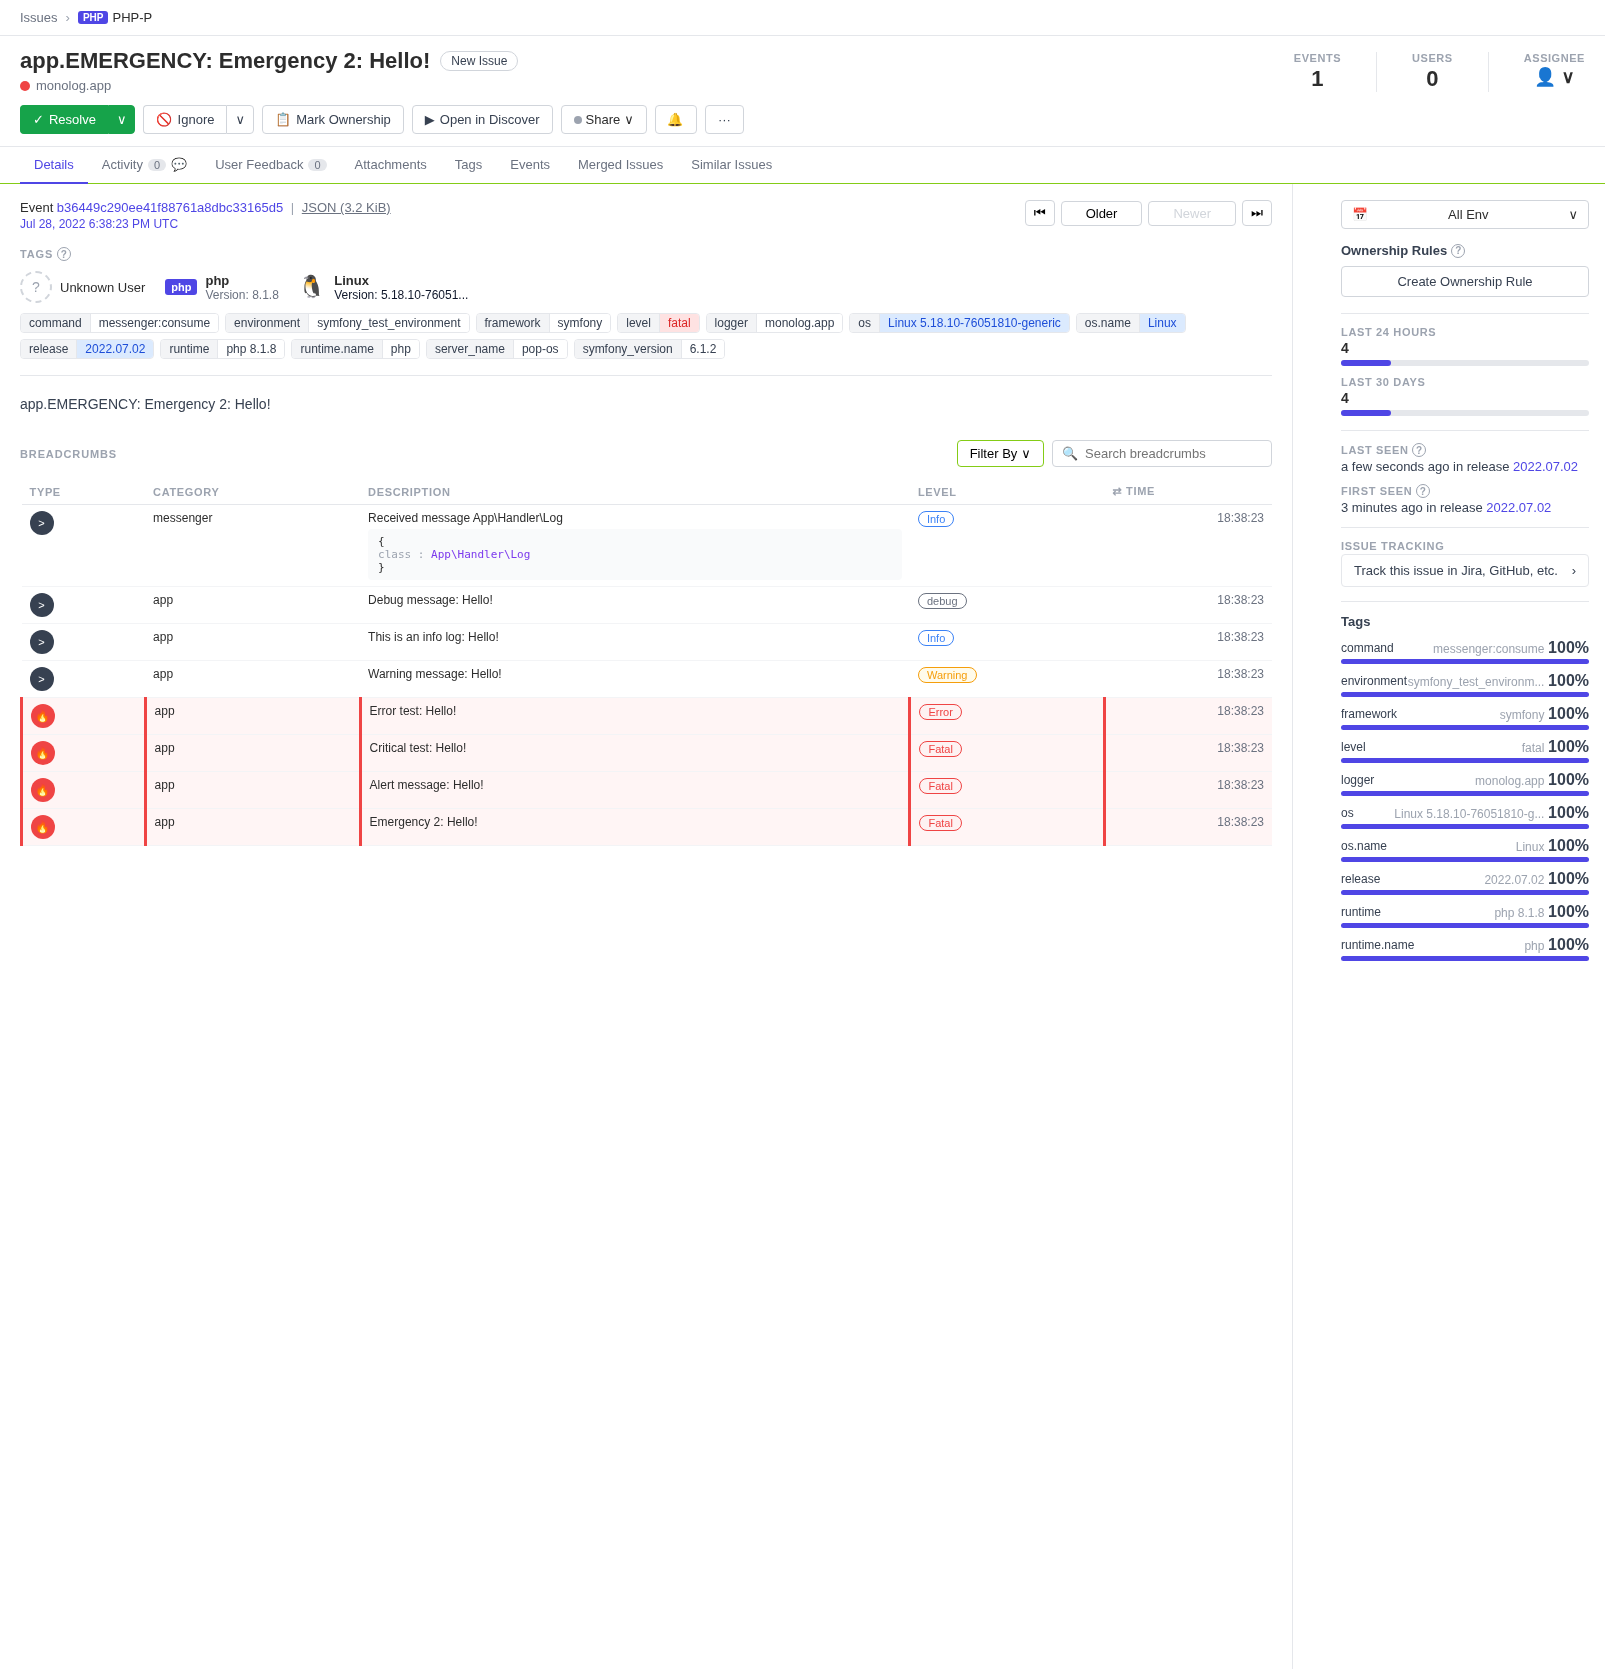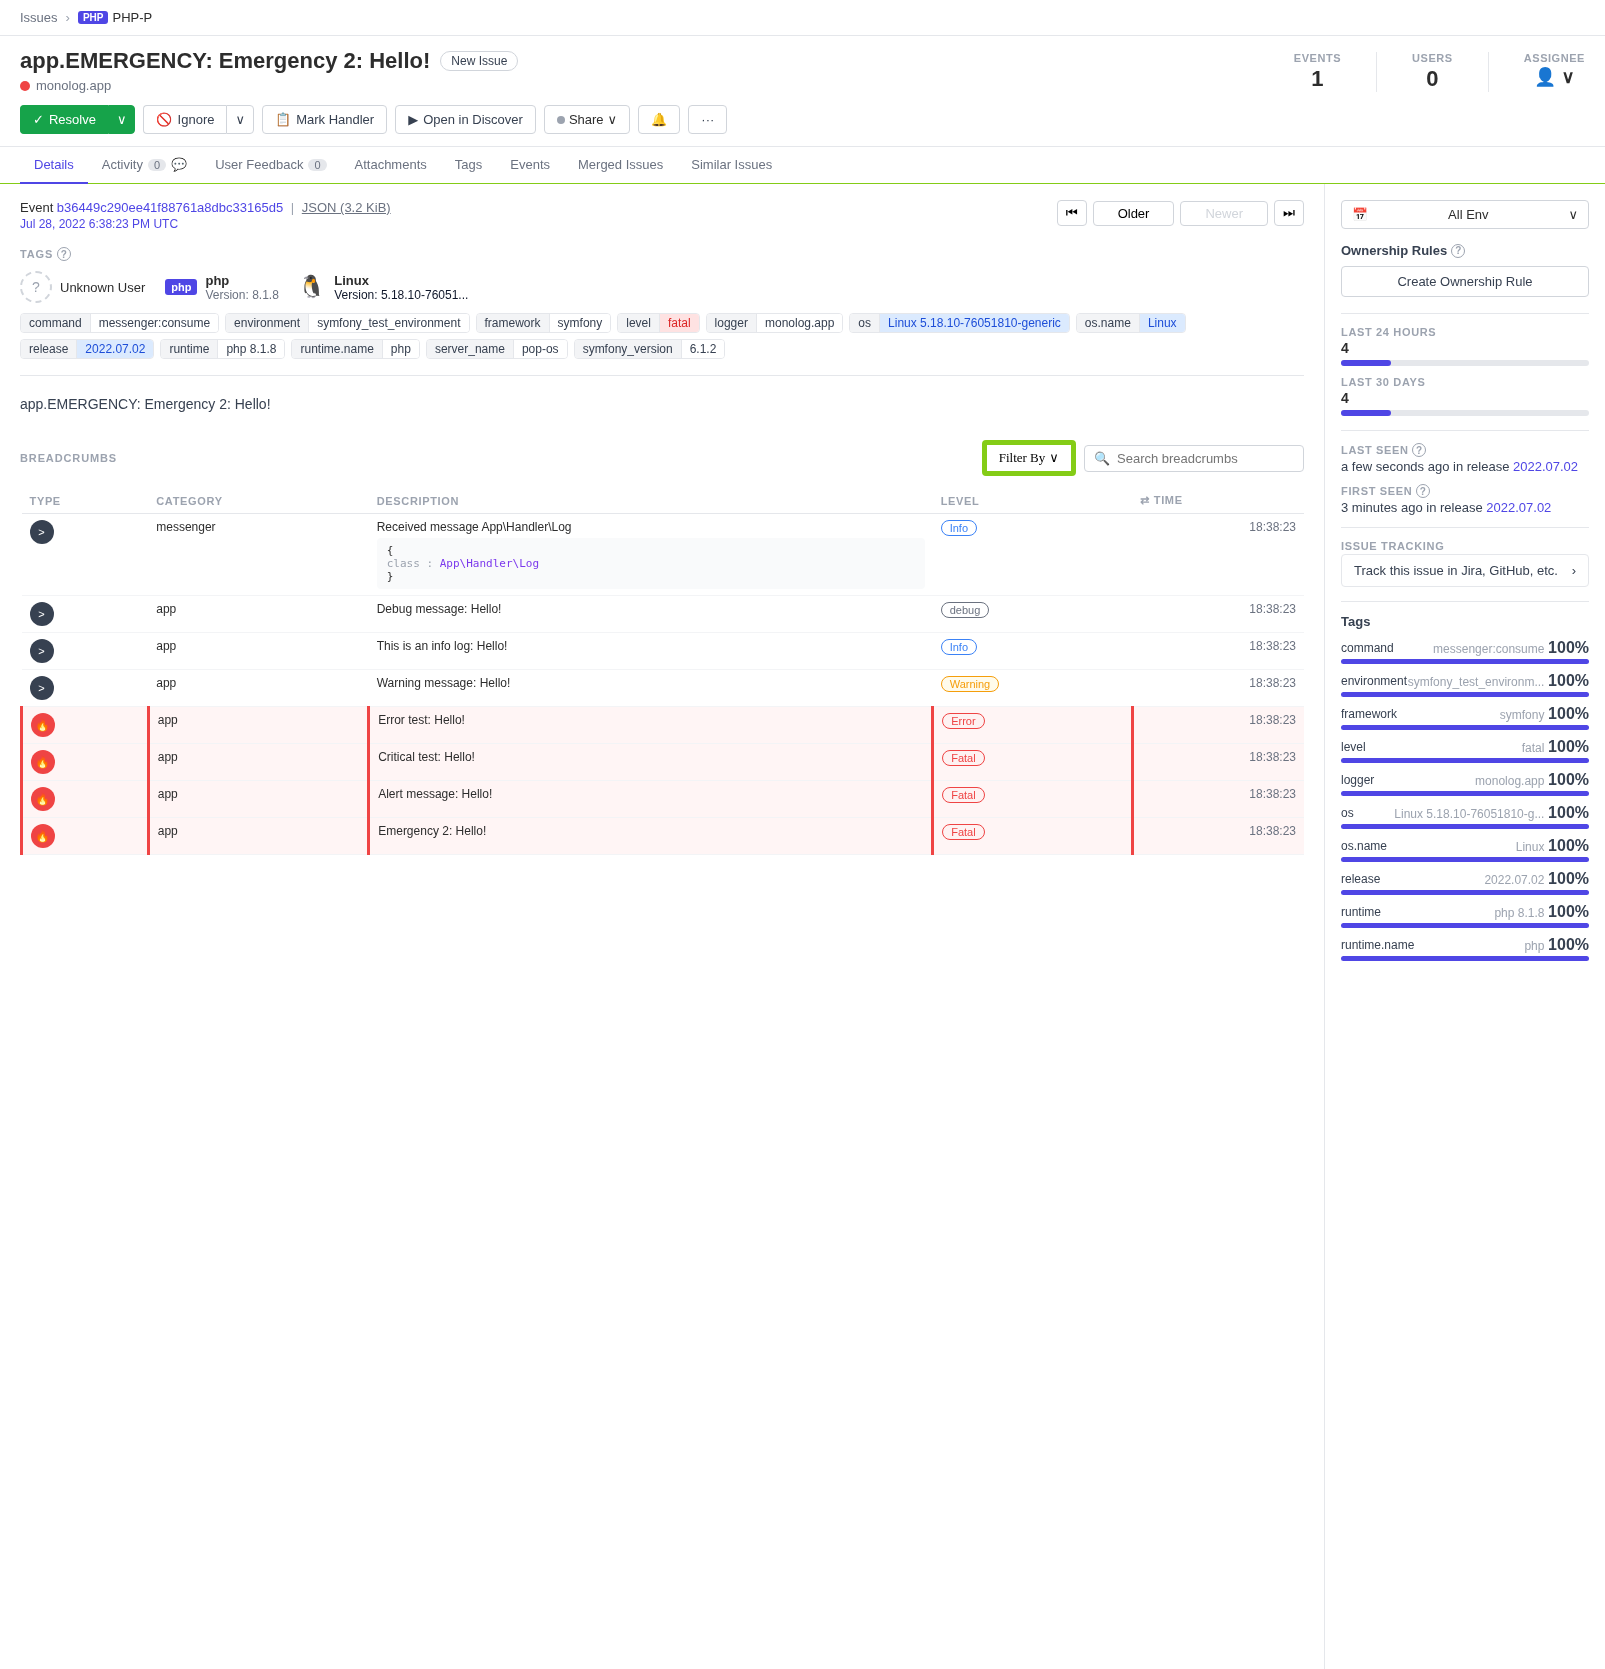--- a/index.html
+++ b/index.html
@@ -39,21 +39,21 @@
     .share-btn { display: inline-flex; align-items: center; gap: 4px; padding: 6px 12px; border: 1px solid #d1d5db; border-radius: 4px; background: #fff; cursor: pointer; font-size: 13px; }
     .share-dot { width: 8px; height: 8px; background: #9ca3af; border-radius: 50%; }
 
     
     .tabs-bar { padding: 0 20px; display: flex; gap: 0; border-bottom: 1px solid #84cc16; }
     .tab { padding: 10px 14px; cursor: pointer; font-size: 13px; color: #6b7280; border-bottom: 2px solid transparent; margin-bottom: -1px; display: flex; align-items: center; gap: 5px; }
     .tab.active { color: #4f46e5; border-bottom-color: #4f46e5; font-weight: 500; }
     .tab-badge { background: #e5e7eb; border-radius: 10px; padding: 0 6px; font-size: 11px; }
 
     
-    .main-content { display: flex; flex: 1; }
+    .main-content { display: flex; flex: 1; gap: 32px; }
     .left-panel { flex: 1; padding: 16px 20px; overflow-y: auto; border-right: 1px solid #e5e7eb; }
     .right-panel { width: 280px; padding: 16px; overflow-y: auto; background: #fff; }
 
     
     .event-section { margin-bottom: 16px; }
     .event-id { color: #4f46e5; text-decoration: none; font-size: 13px; }
     .event-json { color: #6b7280; font-size: 13px; }
     .event-time { color: #4f46e5; font-size: 12px; margin-top: 2px; }
     .event-nav { display: flex; align-items: center; gap: 6px; }
     .nav-btn { padding: 4px 24px; border: 1px solid #d1d5db; border-radius: 4px; background: #fff; cursor: pointer; font-size: 13px; }
@@ -70,21 +70,21 @@
     .tag-value.red { background: #fee2e2; color: #dc2626; }
     .tag-value.plain { background: #fff; color: #374151; }
 
     
     .message-section { margin-bottom: 20px; }
     .message-text { font-size: 14px; color: #374151; padding: 8px 0; }
 
     
     .breadcrumbs-section {}
     .breadcrumbs-header { display: flex; justify-content: space-between; align-items: center; margin-bottom: 12px; }
-    .filter-btn { display: inline-flex; align-items: center; gap: 4px; padding: 5px 12px; border: 5px solid #84cc16; border-radius: 4px; background: #fff; cursor: pointer; font-size: 13px; font-family: Liberation Serif, serif; }
+    .filter-btn { display: inline-flex; align-items: center; gap: 4px; padding: 5px 12px; border: 1px solid #84cc16; border-radius: 4px; background: #fff; cursor: pointer; font-size: 13px; }
     .search-crumbs { display: flex; align-items: center; gap: 6px; border: 1px solid #d1d5db; border-radius: 4px; padding: 5px 10px; flex: 1; max-width: 320px; background: #fff; }
     .search-crumbs input { border: none; outline: none; font-size: 13px; color: #9ca3af; width: 100%; background: transparent; }
 
     
     .crumbs-table { width: 100%; border-collapse: collapse; }
     .crumbs-table th { text-align: left; font-size: 11px; font-weight: 600; color: #9ca3af; letter-spacing: 0.06em; text-transform: uppercase; padding: 6px 8px; border-bottom: 1px solid #e5e7eb; }
     .crumbs-table td { padding: 6px 8px; border-bottom: 1px solid #f3f4f6; vertical-align: top; font-size: 12px; }
     .crumbs-table tr.error-row td { background: #fff5f5; border-left: 3px solid #ef4444; }
     .crumbs-table tr.fatal-row td { background: #fff5f5; border-left: 3px solid #ef4444; }
     .type-icon { width: 24px; height: 24px; border-radius: 50%; display: flex; align-items: center; justify-content: center; font-size: 11px; background: #374151; color: #fff; }
@@ -189,21 +189,21 @@
     </div>
     <div class="btn-split">
       <button class="btn main2">
         <span>🚫</span>
         <span>Ignore</span>
       </button>
       <button class="btn arrow2">∨</button>
     </div>
     <button class="btn">
       <span>📋</span>
-      <span>Mark Handler</span>
+      <span>Mark Ownership</span>
     </button>
     <button class="btn">
       <span>▶</span>
       <span>Open in Discover</span>
     </button>
     <div class="share-btn">
       <span class="share-dot"></span>
       <span>Share</span>
       <span>∨</span>
     </div>

